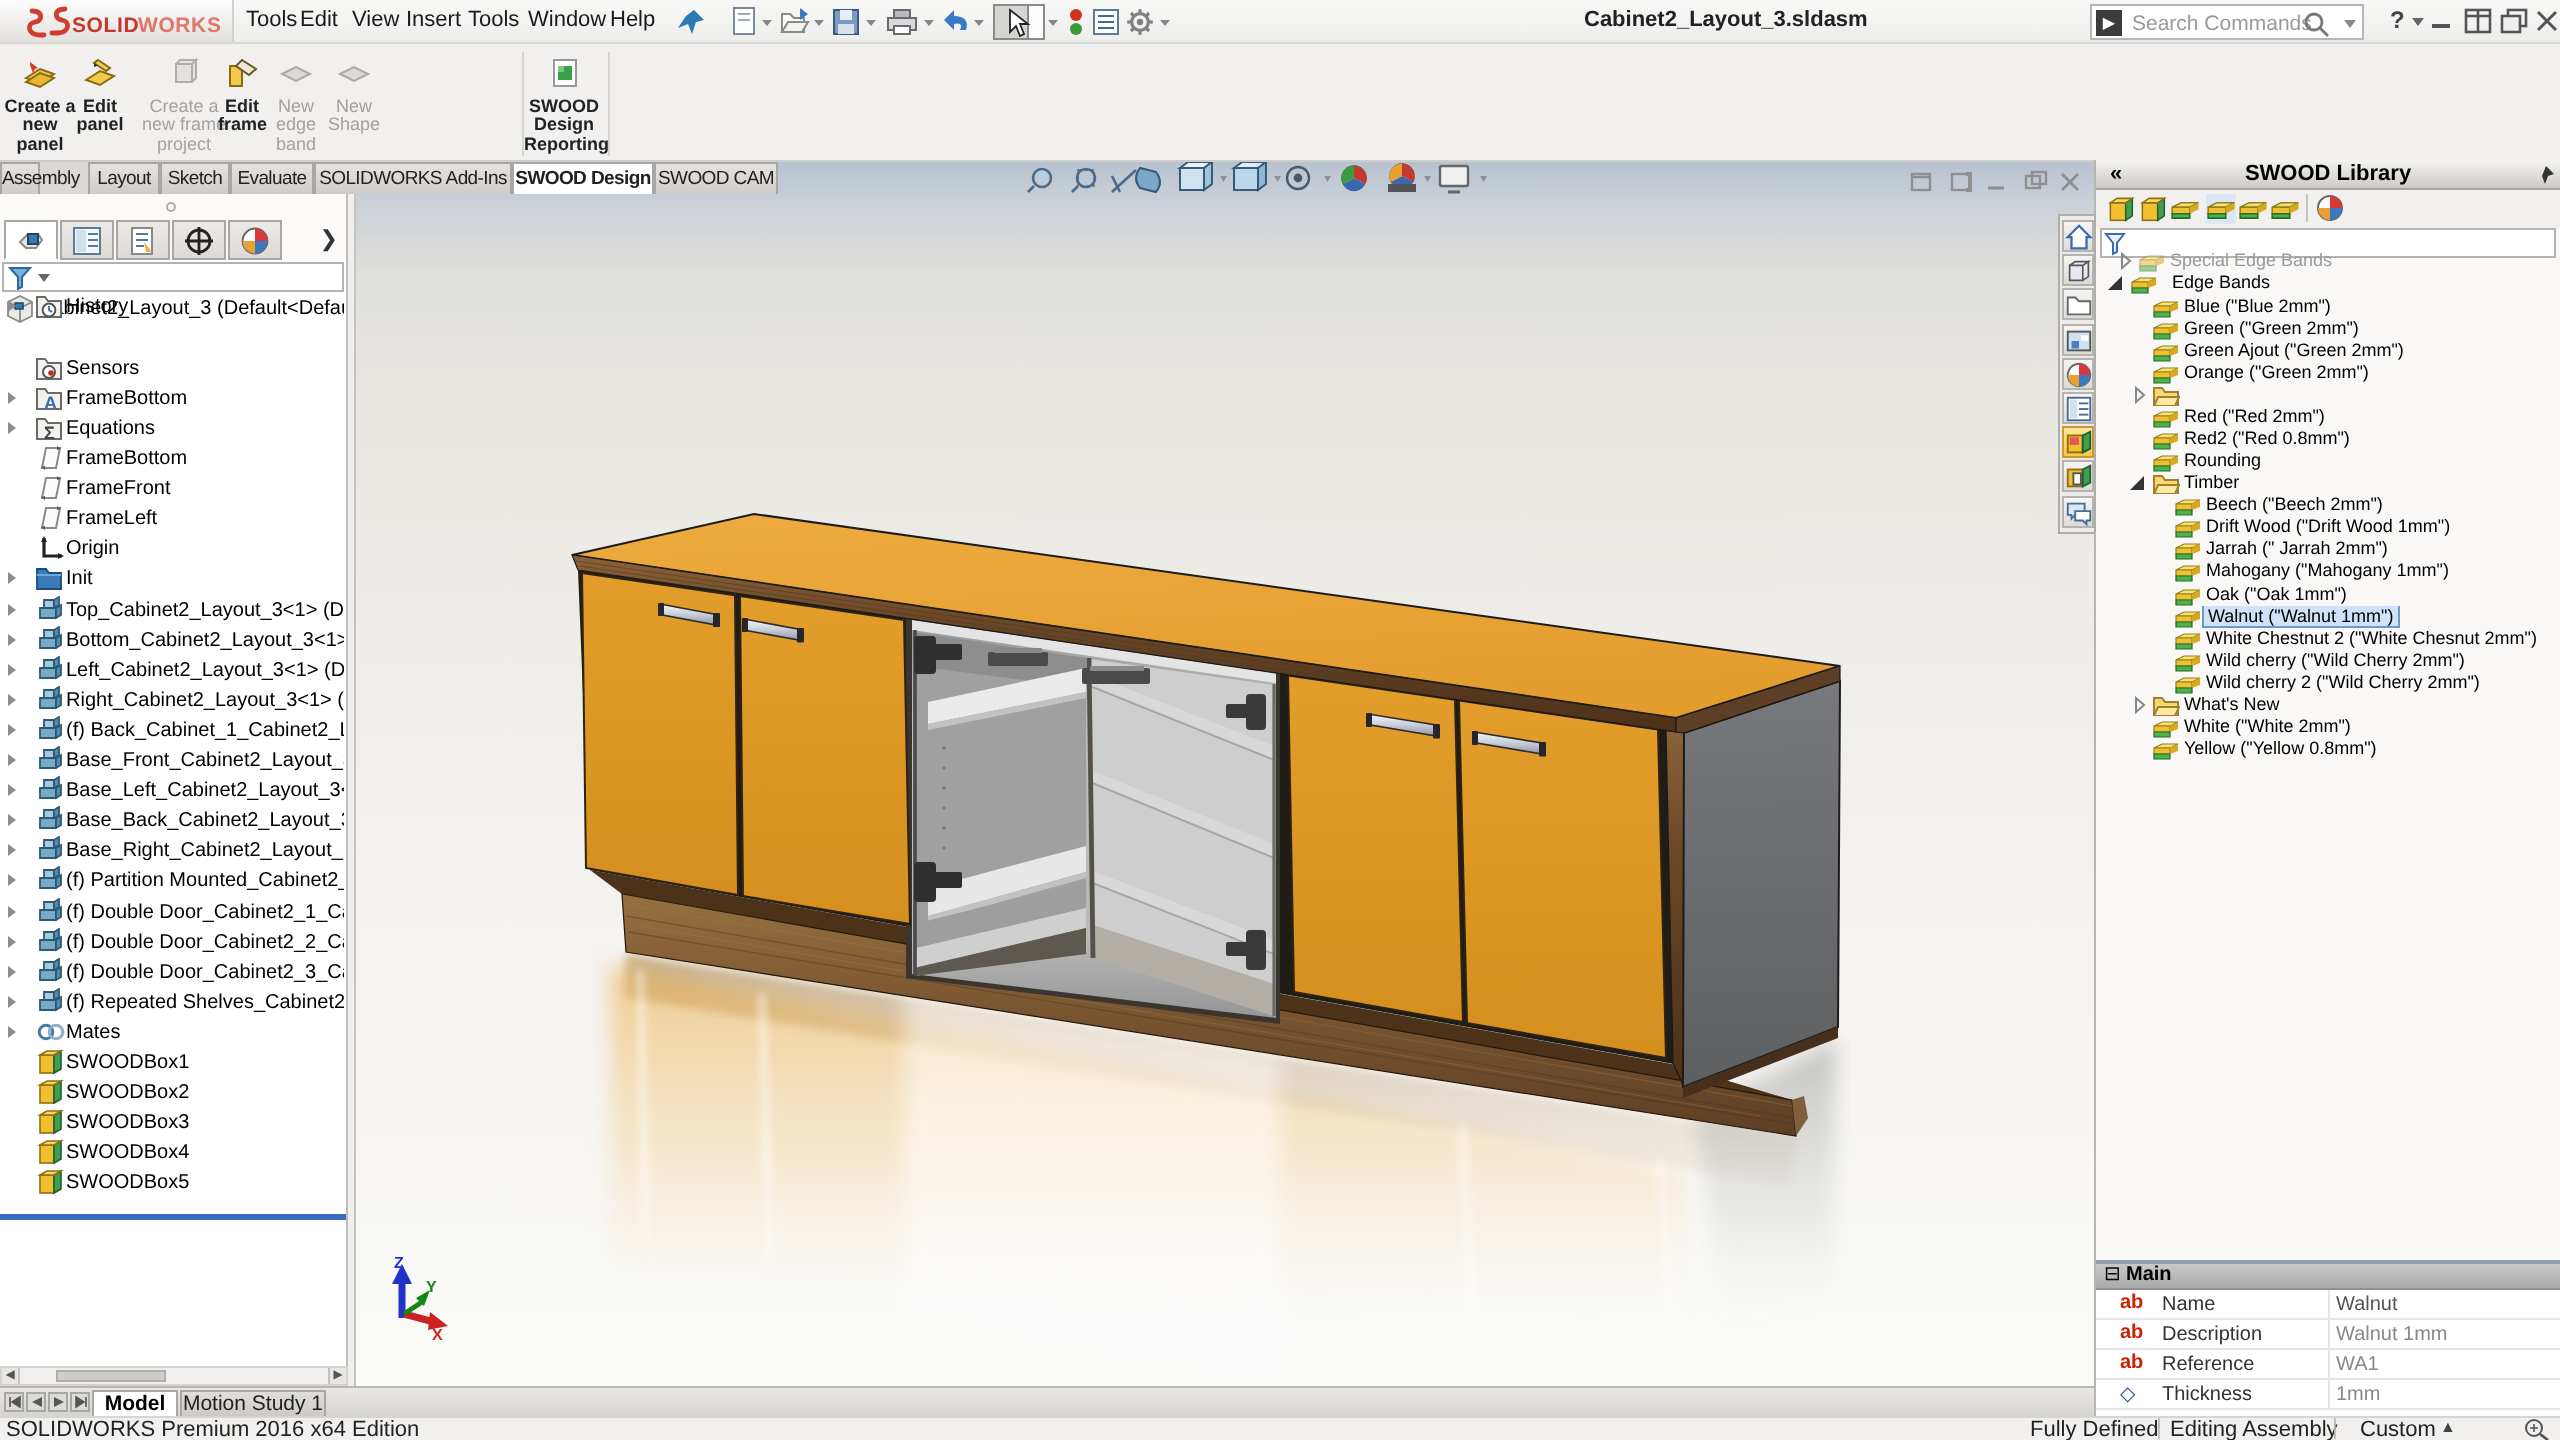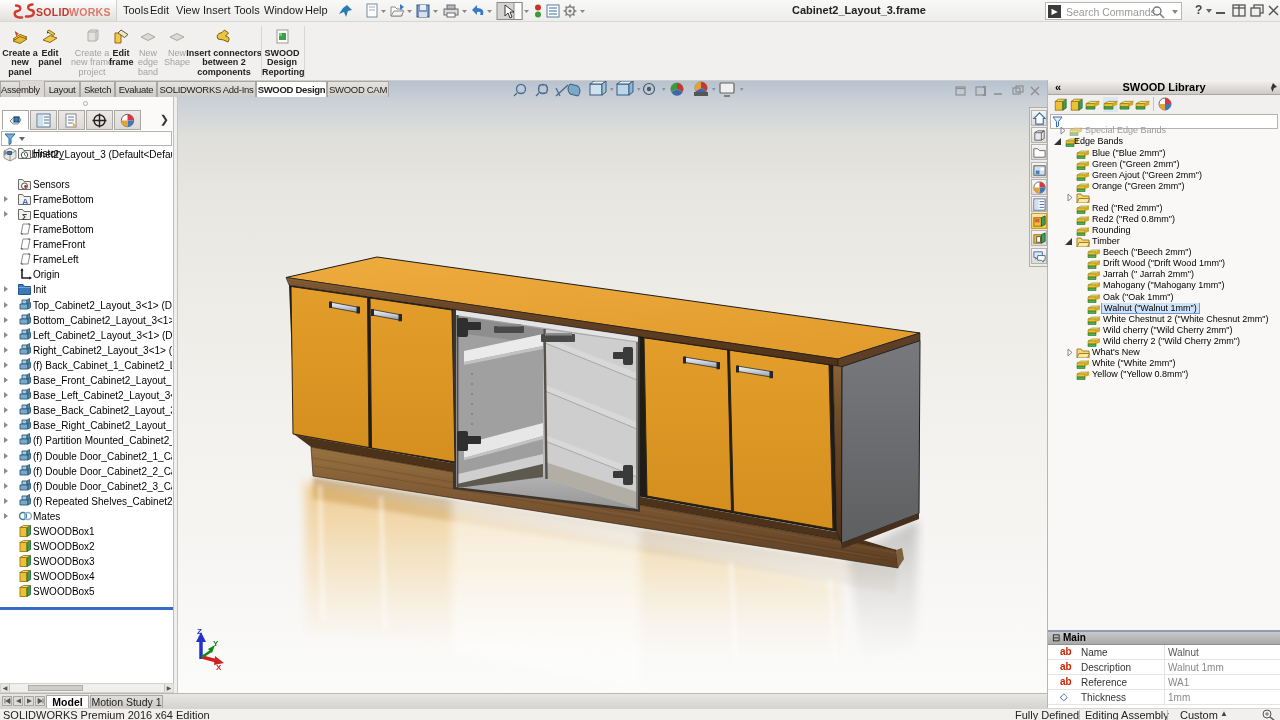--- a/index.html
+++ b/index.html
@@ -340,21 +340,21 @@
         <line x1="199.6" y1="9" x2="201.6" y2="9"></line>
         <line x1="210.4" y1="9" x2="212.4" y2="9"></line>
         <line x1="201.5" y1="4.5" x2="203" y2="6"></line>
         <line x1="209" y1="12" x2="210.5" y2="13.5"></line>
         <line x1="210.5" y1="4.5" x2="209" y2="6"></line>
         <line x1="203" y1="12" x2="201.5" y2="13.5"></line>
       </g>
 <path d="M216,8 l5,0 -2.5,3 z" fill="#888"></path>
 </g>
 </svg>
-<div class="abs" id="doctitle">Cabinet2_Layout_3.frame</div>
+<div class="abs" id="doctitle">Cabinet2_Layout_3.sldasm</div>
 <div class="abs" id="search">
 <div style="position:absolute;left:2px;top:2px;width:13px;height:13px;background:#3b3b3b;color:#fff;font-size:8px;text-align:center;line-height:13px">▶</div>
 <div style="position:absolute;left:20px;top:3px;font-size:10.5px;color:#9a9a98">Search Commands</div>
 <svg style="position:absolute;right:16px;top:2px" width="14" height="14" viewBox="0 0 14 14">
       <circle cx="6" cy="6" r="4" fill="none" stroke="#777" stroke-width="1.4"></circle>
       <line x1="9" y1="9" x2="13" y2="13" stroke="#777" stroke-width="1.4"></line>
     </svg>
 <div style="position:absolute;right:3px;top:7px;width:0;height:0;border-left:3px solid transparent;border-right:3px solid transparent;border-top:4px solid #888"></div>
 </div>
 <div class="abs" style="left:1195px;top:3px;font-size:12px;font-weight:bold;color:#444">?</div>
@@ -406,26 +406,20 @@
       <svg class="ic" viewBox="0 0 18 17">
         <path d="M2,9 l7,-3.5 7,3.5 -7,3.5 z" fill="#dcdad6" stroke="#aaa8a4"></path>
       </svg>
       <div class="tx">New<br>edge<br>band</div>
     </div>
 <div class="rbtn dis" style="left:162px;width:30px">
       <svg class="ic" viewBox="0 0 18 17">
         <path d="M2,9 l7,-3.5 7,3.5 -7,3.5 z" fill="#dcdad6" stroke="#aaa8a4"></path>
       </svg>
       <div class="tx">New<br>Shape</div>
-    </div>
-<div class="rbtn" style="left:180px;width:88px">
-      <svg class="ic" viewBox="0 0 18 17">
-        <path d="M3,11 q-3,-5 4,-6.5 l2.5,-2.5 4,3 -3,3 q5.5,1 2.5,6 l-4.5,-2 z" fill="#eac63e" stroke="#7a5a10"></path>
-      </svg>
-      <div class="tx">Insert connectors<br>between 2<br>components</div>
     </div>
 <div class="rsep" style="left:261px"></div>
 <div class="rbtn" style="left:262px;width:40px">
       <svg class="ic" viewBox="0 0 18 17">
         <rect x="4" y="2" width="11" height="13" fill="#fff" stroke="#999"></rect>
         <rect x="6" y="5" width="7" height="7" fill="#3aa04a"></rect>
         <rect x="6" y="5" width="3" height="3" fill="#7ac87a"></rect>
       </svg>
       <div class="tx">SWOOD<br>Design<br>Reporting</div>
     </div>
@@ -864,21 +858,21 @@
 <div class="rrow" style="top:56.4px;left:0;width:232px">
       <svg style="position:absolute;left:6px;top:2px" width="7" height="7" viewBox="0 0 7 7">
         <path d="M7,0 L7,7 L0,7 Z" fill="#333"></path>
       </svg>
       <div style="position:absolute;left:17px;top:0"><svg width="14" height="12" viewBox="0 0 14 12">
           <path d="M1,5 l4,-2 8,0 -4,2 z" fill="#f8e070" stroke="#908020" stroke-width="0.6"></path>
           <path d="M1,5 h8 v3 h-8 z" fill="#f0c030" stroke="#908020" stroke-width="0.6"></path>
           <path d="M9,5 l4,-2 0,3.5 -4,1.5 z" fill="#d8a820"></path>
           <path d="M1,8 h8 l0,2.5 -8,0 z" fill="#50b050" stroke="#207020" stroke-width="0.6"></path>
         </svg></div>
-      <div style="position:absolute;left:26px;top:0;color:#000">Edge Bands</div>
+      <div style="position:absolute;left:38px;top:0;color:#000">Edge Bands</div>
     </div>
 <div class="rrow" style="top:67.5px;left:0;width:232px">
       <div style="position:absolute;left:28px;top:0"><svg width="14" height="12" viewBox="0 0 14 12">
           <path d="M1,5 l4,-2 8,0 -4,2 z" fill="#f8e070" stroke="#908020" stroke-width="0.6"></path>
           <path d="M1,5 h8 v3 h-8 z" fill="#f0c030" stroke="#908020" stroke-width="0.6"></path>
           <path d="M9,5 l4,-2 0,3.5 -4,1.5 z" fill="#d8a820"></path>
           <path d="M1,8 h8 l0,2.5 -8,0 z" fill="#50b050" stroke="#207020" stroke-width="0.6"></path>
         </svg></div>
       <div style="position:absolute;left:44px;top:0;color:#000">Blue ("Blue 2mm")</div>
     </div>

